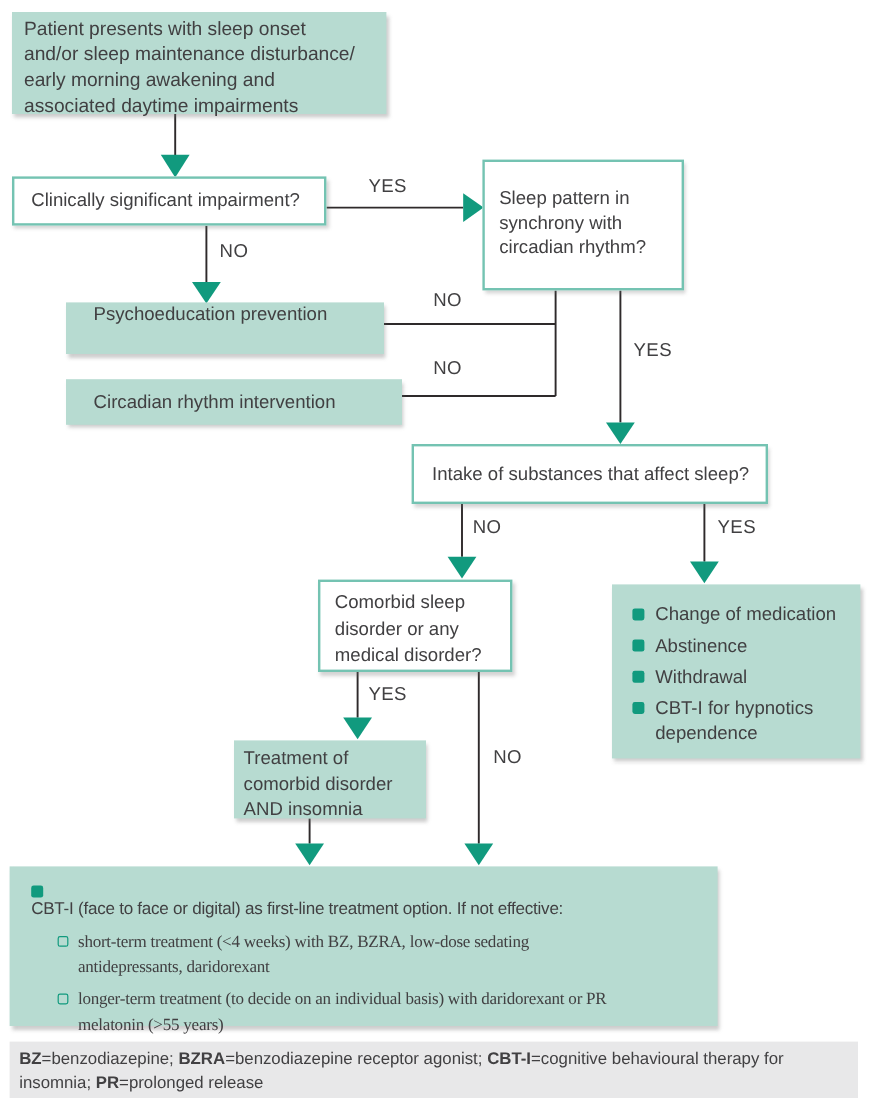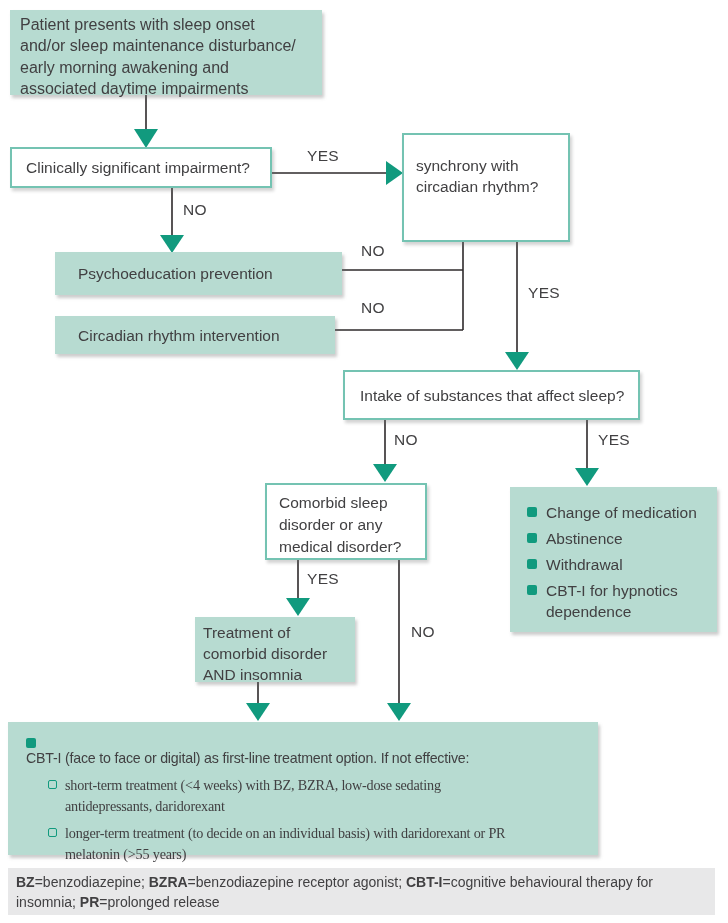--- a/index.html
+++ b/index.html
@@ -15,21 +15,21 @@
   #canvas{position:relative;width:728px;height:923px;background:#ffffff;overflow:hidden;}
   #wires{position:absolute;left:0;top:0;width:728px;height:923px;z-index:1;}
   .node{position:absolute;z-index:2;box-sizing:border-box;font-size:15.5px;line-height:21px;}
   .teal{background:var(--teal-fill);box-shadow:2px 3px 3px rgba(110,110,110,.35);}
   .white{background:#ffffff;border:2px solid var(--box-border);box-shadow:2px 3px 3px rgba(110,110,110,.3);}
   .lbl{position:absolute;z-index:3;font-size:15.5px;letter-spacing:.3px;color:var(--text);}
 
   #patient-box{left:10px;top:10px;width:312px;height:85px;padding:4px 10px;font-size:16px;line-height:21.3px;}
   #clinical-box{left:10px;top:147px;width:262px;height:41px;display:flex;align-items:center;padding-left:14px;white-space:nowrap;}
   #sleep-pattern-box{left:402px;top:133px;width:168px;height:109px;padding:21px 12px;font-size:15.5px;line-height:20.5px;}
-  #psychoeducation-box{left:55px;top:252px;width:287px;height:43px;display:flex;align-items:center;padding-left:23px;}
+  #psychoeducation-box{left:55px;top:252px;width:265px;height:43px;display:flex;padding-left:23px;}
   #circadian-box{left:55px;top:316px;width:280px;height:38px;display:flex;align-items:center;padding-left:23px;}
   #intake-box{left:343px;top:370px;width:297px;height:50px;display:flex;align-items:center;padding-left:15px;white-space:nowrap;}
   #comorbid-box{left:265px;top:483px;width:162px;height:77px;padding:7px 0 0 12px;line-height:22px;}
   #substance-actions-box{left:510px;top:487px;width:207px;height:145px;padding:15px 18px 0 17px;}
   #treatment-box{left:195px;top:617px;width:160px;height:65px;padding:5px 0 0 8px;}
   #firstline-box{left:8px;top:722px;width:590px;height:133px;padding:11px 0 0 18px;font-size:14.2px;letter-spacing:-0.2px;line-height:21px;}
   #footer-box{left:8px;top:868px;width:707px;height:47px;background:var(--footer-bg);padding:5px 8px;box-sizing:border-box;font-size:14px;line-height:19.5px;z-index:2;position:absolute;}
   #footer-box .b{font-weight:bold;}
 
   .bullet-item{display:flex;margin-bottom:5px;}
@@ -91,20 +91,21 @@
     <div>and/or sleep maintenance disturbance/</div>
     <div>early morning awakening and</div>
     <div>associated daytime impairments</div>
   </div>
 
   <div class="node white" id="clinical-box">
     <span>Clinically significant impairment?</span>
   </div>
 
   <div class="node white" id="sleep-pattern-box">
+    <div>Sleep pattern in</div>
     <div>synchrony with</div>
     <div>circadian rhythm?</div>
   </div>
 
   <div class="node teal" id="psychoeducation-box">
     <span>Psychoeducation prevention</span>
   </div>
 
   <div class="node teal" id="circadian-box">
     <span>Circadian rhythm intervention</span>

